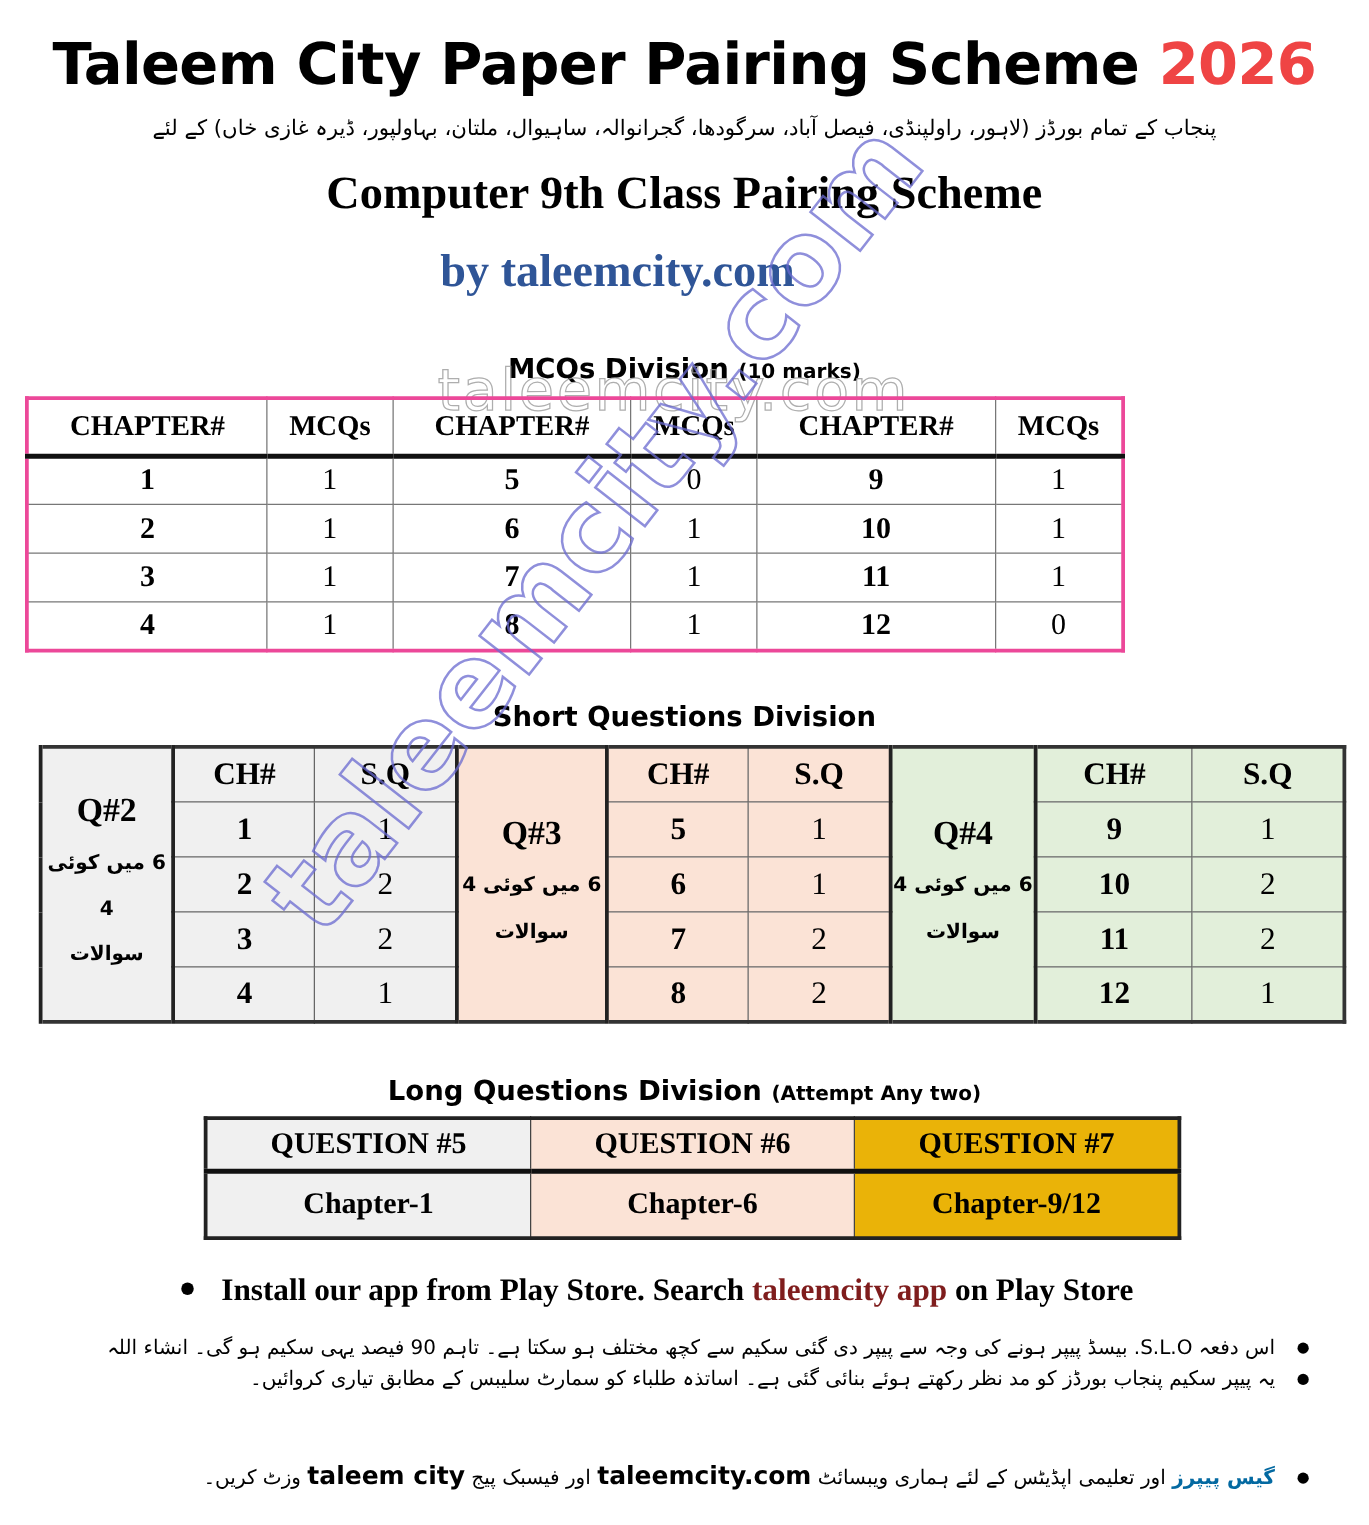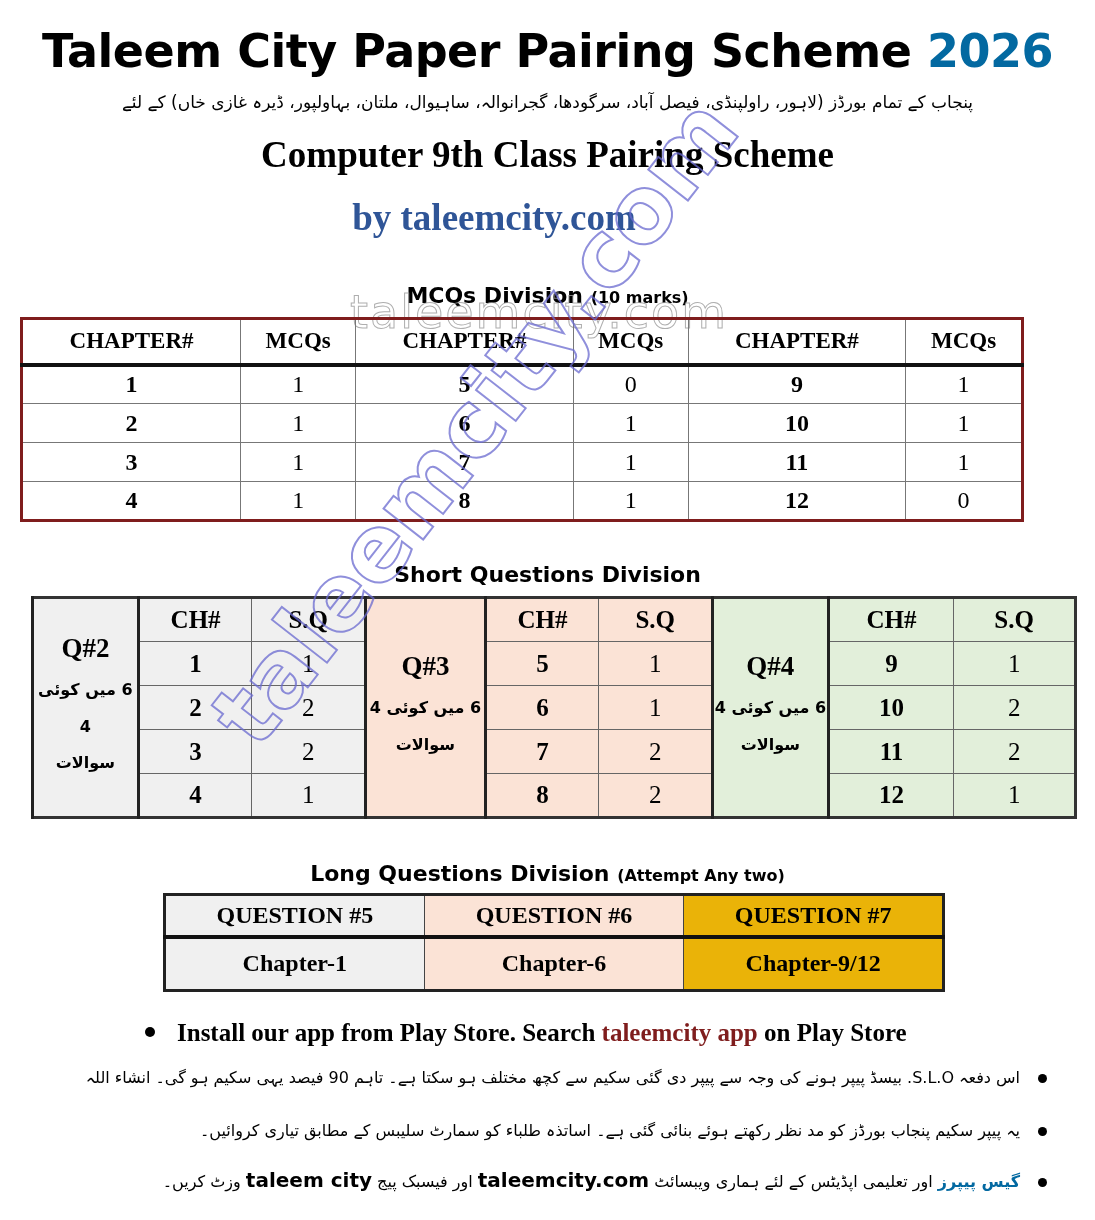--- a/index.html
+++ b/index.html
@@ -3,21 +3,21 @@
 <meta charset="utf-8">
 <style>
   * { box-sizing: border-box; margin: 0; padding: 0; }
   html, body { width: 1095px; height: 1220px; background: #ffffff; overflow: hidden; }
   body { position: relative; font-family: "Liberation Serif", serif; color: #000; }
 
   .title {
     position: absolute; left: 0; width: 1095px; top: 24px; text-align: center;
     font-family: "DejaVu Sans", sans-serif; font-weight: bold; font-size: 46px; letter-spacing: -0.5px;
   }
-  .title .year { color: #0369a1; margin-top: 20px; }
+  .title .year { color: #ef4444; margin-top: 20px; }
   .urdu-sub {
     position: absolute; left: 0; width: 1095px; top: 92px; text-align: center;
     font-family: "DejaVu Sans", sans-serif; font-size: 17px; direction: rtl;
   }
   .subtitle {
     position: absolute; left: 0; width: 1095px; top: 133px; text-align: center;
     font-family: "Liberation Serif", serif; font-weight: bold; font-size: 37px;
   }
   .byline {
     position: absolute; left: 0; width: 988px; top: 196px; text-align: center;
@@ -26,21 +26,21 @@
   .section-heading {
     position: absolute; left: 0; width: 1095px; text-align: center;
     font-family: "DejaVu Sans", sans-serif; font-weight: bold; font-size: 22px; margin-top: 16px;
   }
   .section-heading .small { font-size: 16px; }
 
   table { border-collapse: collapse; position: absolute; }
   td { text-align: center; vertical-align: middle; }
 
   
-  #mcq-table { left: 20px; top: 317px; width: 1004px; border: 3px solid #7f1d1d; }
+  #mcq-table { left: 20px; top: 317px; width: 880px; border: 3px solid #ec4899; }
   #mcq-table td { border: 1.5px solid #777; height: 39px; font-size: 24px; }
   #mcq-table tr.head td { height: 46px; font-weight: bold; font-size: 23px; border-bottom: 4px solid #111; }
   #mcq-table td.ch { font-weight: bold; }
 
   
   #sq-table { left: 31px; top: 596px; width: 1046px; border: 3px solid #333; }
   #sq-table td { border: 1.5px solid #666; height: 44px; font-size: 25px; }
   #sq-table td.ch, #sq-table td.h { font-weight: bold; }
   #sq-table td.qlabel { border-left: 3px solid #222; border-right: 3px solid #222; }
   #sq-table .g1 { background: #f0f0f0; }
@@ -248,19 +248,19 @@
 <div class="watermark-diag">taleemcity.com</div>
 
 <div class="bullet-en">
   <span class="dot"></span><span>Install our app from Play Store. Search </span><span class="link">taleemcity app</span><span> on Play Store</span>
 </div>
 
 <div class="bullet-ur" style="top:1068px;">
   <span class="dot"></span><span>اس دفعہ S.L.O. بیسڈ پیپر ہونے کی وجہ سے پیپر دی گئی سکیم سے کچھ مختلف ہو سکتا ہے۔ تاہم 90 فیصد یہی سکیم ہو گی۔ انشاء اللہ</span>
 </div>
 
-<div class="bullet-ur bold" style="top:1121px;">
+<div class="bullet-ur bold" style="top:1093px;">
   <span class="dot"></span><span>یہ پیپر سکیم پنجاب بورڈز کو مد نظر رکھتے ہوئے بنائی گئی ہے۔ اساتذہ طلباء کو سمارٹ سلیبس کے مطابق تیاری کروائیں۔</span>
 </div>
 
 <div class="bullet-ur" style="top:1168px;">
   <span class="dot"></span><span class="red">گیس پیپرز</span><span> اور تعلیمی اپڈیٹس کے لئے ہماری ویبسائٹ </span><span class="en-bold">taleemcity.com</span><span> اور فیسبک پیج </span><span class="en-bold">taleem city</span><span> وزٹ کریں۔</span>
 </div>
 
 </body></html>

